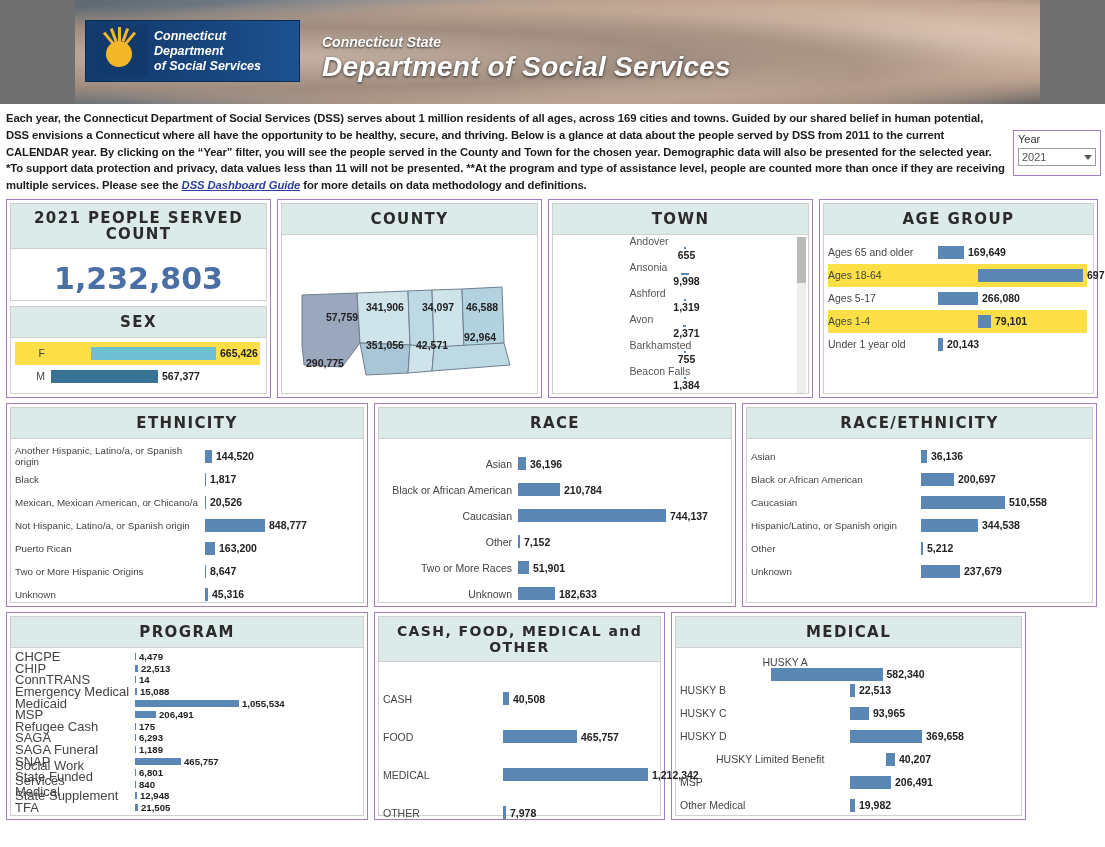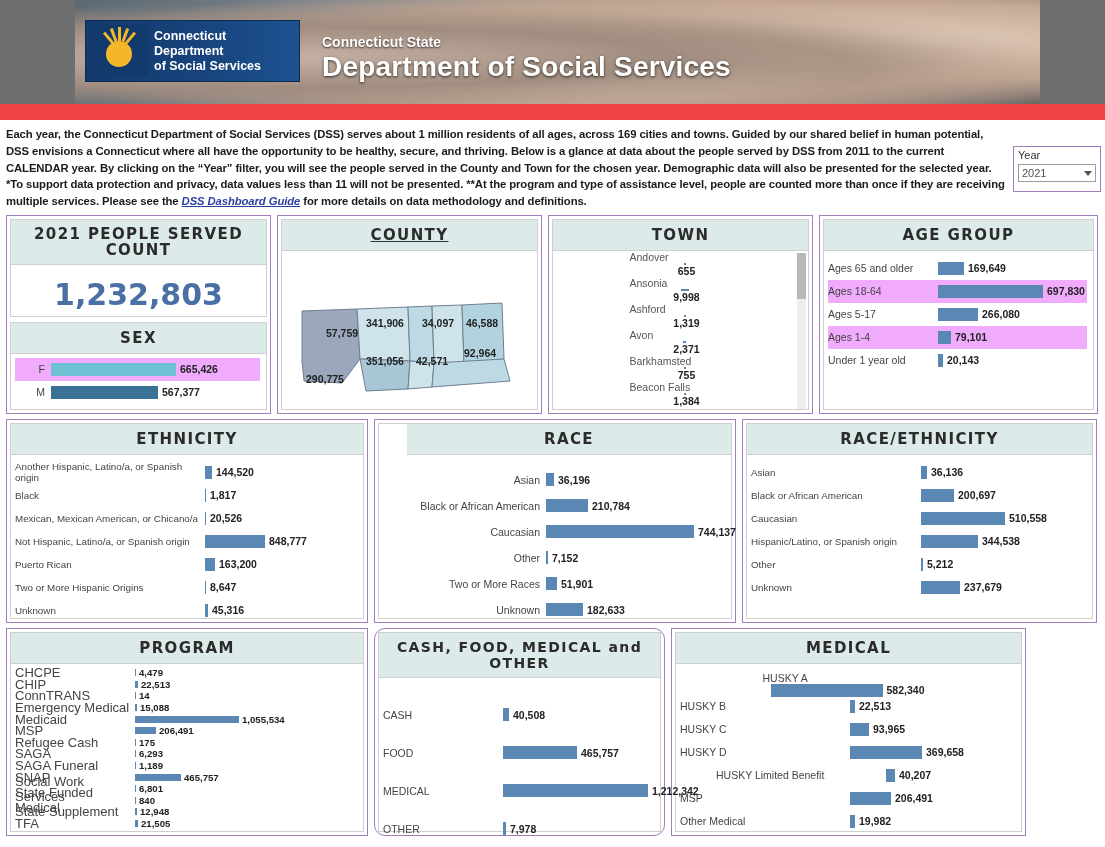--- a/index.html
+++ b/index.html
@@ -8,23 +8,24 @@
     width:1105px; height:847px;
     background:#ffffff;
     font-family:"Liberation Sans", sans-serif;
     font-size:11px;
     color:#333;
     overflow:hidden;
   }
   
   .banner {
     position:relative;
-    height:120px;
+    height:104px;
     background:#ef4444;
     overflow:hidden;
+    font-style:italic;
   }
   .banner-photo {
     position:absolute; left:75px; top:0; width:965px; height:104px;
     background:
       radial-gradient(ellipse at 18% 55%, #c8b4a6 0%, #a08d80 38%, rgba(140,120,110,0) 65%),
       radial-gradient(ellipse at 52% 70%, #d8c0ae 0%, #b39a8a 40%, rgba(150,130,120,0) 70%),
       radial-gradient(ellipse at 78% 40%, #e7d2c2 0%, #c4a893 45%, rgba(160,140,128,0) 72%),
       linear-gradient(100deg,#5d6a73 0%, #7a8189 25%, #9b938c 50%, #8d8078 75%, #6e6a68 100%);
   }
   .banner-side-l { position:absolute; left:0; top:0; width:75px; height:104px; background:#6f6f6f; }
@@ -107,21 +108,21 @@
     text-align:center;
     color:#4a6fa5;
     font-size:30px;
     font-weight:bold;
     padding:12px 0 14px 0;
     font-family:"DejaVu Sans", sans-serif;
   }
   
   .bars { padding:4px 6px 4px 4px; }
   .bar-row { display:flex; align-items:center; height:23px; }
-  .bar-row.zebra { background:#f0abfc; }
+  .bar-row.zebra { background:#fde047;gap:40px; }
   .bar-label { font-size:10.5px; color:#444; flex:none; text-align:right; padding-right:6px; }
   .bar-label.left { text-align:left; }
   .bar-area { flex:1; display:flex; align-items:center; position:relative; }
   .bar { height:13px; background:#5b87b5; }
   .bar.teal { background:#6fc0d3; }
   .bar.dark { background:#3a7296; }
   .bar-val { font-size:10.5px; font-weight:bold; color:#222; margin-left:4px; white-space:nowrap; }
   .tick { width:2px; height:13px; background:#5b87b5; }
   
   .townlist { position:relative; height:160px; overflow:hidden; }
@@ -202,21 +203,21 @@
           <div class="bar-area">
               <div class="bar dark" style="width:107px;"></div>
               <span class="bar-val">567,377</span>
             </div>
         </div>
       </div>
     </div>
   </div>
 
   <div class="panel" style="width:265px;">
-    <div class="card" style="height:191px;text-decoration:underline;">
+    <div class="card" style="height:191px;">
       <div class="card-title">COUNTY</div>
       <div class="mapbox">
         <svg width="257" height="150" viewBox="0 0 257 150">
           <g stroke="#6f7f8f" stroke-width="1">
             <polygon points="20,110 20,60 75,58 78,108 60,132 22,130" fill="#9aa7bd"></polygon>
             <polygon points="75,58 78,108 128,110 126,56" fill="#cfe3ea"></polygon>
             <polygon points="126,56 128,110 152,112 150,55" fill="#bcd9e4"></polygon>
             <polygon points="150,55 152,112 182,112 180,54" fill="#cfe3ea"></polygon>
             <polygon points="180,54 182,112 222,108 220,52" fill="#b3d2e0"></polygon>
             <polygon points="78,108 128,110 126,138 84,140" fill="#a9c6d6"></polygon>
@@ -374,21 +375,21 @@
             <div class="bar-area">
               <div class="bar" style="width:3px;"></div>
               <span class="bar-val">45,316</span>
             </div>
           </div>
       </div>
     </div>
   </div>
 
   <div class="panel" style="width:362px;">
-    <div class="card" style="height:196px;padding-left:28px;">
+    <div class="card" style="height:196px;">
       <div class="card-title">RACE</div>
       <div class="bars" style="padding-top:12px;">
         <div class="bar-row" style="height:26px;">
             <div class="bar-label" style="width:135px;">Asian</div>
             <div class="bar-area">
               <div class="bar" style="width:8px;"></div>
               <span class="bar-val">36,196</span>
             </div>
           </div>
         <div class="bar-row" style="height:26px;">
@@ -582,21 +583,21 @@
             <div class="prog-name">TFA</div>
             <div class="prog-bararea">
               <div class="prog-bar" style="width:3px;"></div>
               <span class="prog-val">21,505</span>
             </div>
           </div>
       </div>
     </div>
   </div>
 
-  <div class="panel" style="width:291px;border-radius:11px;">
+  <div class="panel" style="width:291px;">
     <div class="card" style="height:200px;">
       <div class="card-title sm">CASH, FOOD, MEDICAL and OTHER</div>
       <div class="bars" style="padding-top:18px;">
         <div class="bar-row" style="height:38px;">
             <div class="bar-label left" style="width:120px;">CASH</div>
             <div class="bar-area">
               <div class="bar" style="width:6px;"></div>
               <span class="bar-val">40,508</span>
             </div>
           </div>

